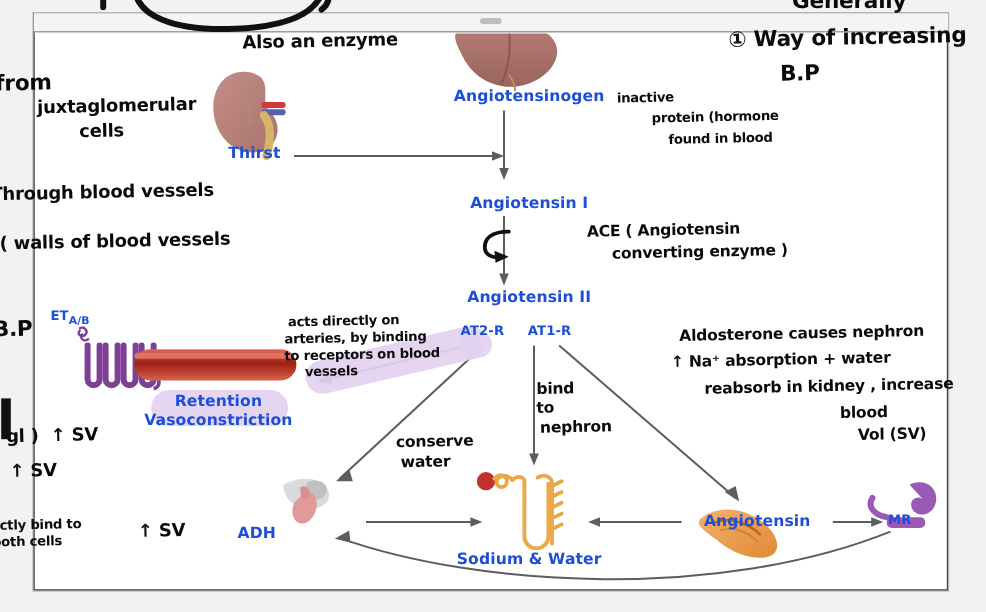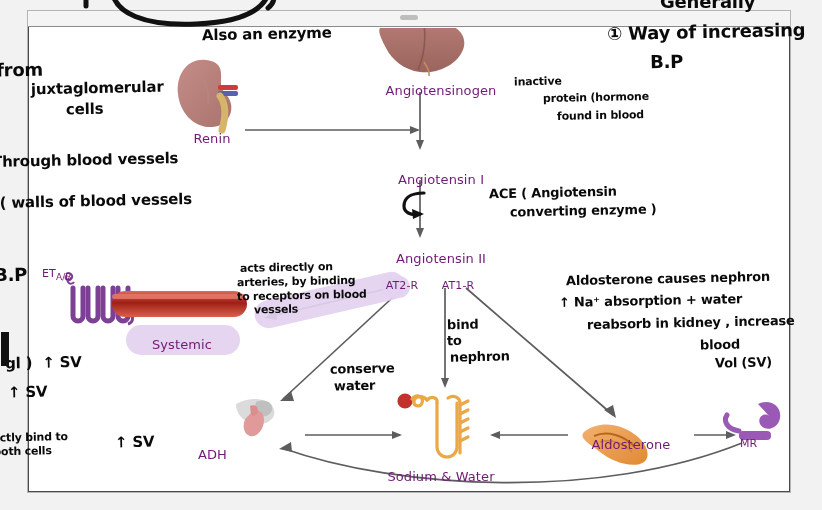--- a/index.html
+++ b/index.html
@@ -32,28 +32,27 @@
     background:#f4f4f4;border-bottom:1px solid #8a8a8a;box-sizing:border-box;
   }
   .toolbar-nub{
     position:absolute;left:50%;top:4px;margin-left:-9px;
     width:18px;height:5px;border-radius:3px;background:#bdbdbd;
   }
 
   
   .dtext{
     position:absolute;
-    color:#701a75;
+    color:#1d4ed8;
     font-family:"DejaVu Sans", sans-serif;
-    font-weight:normal;
+    font-weight:bold;
     font-size:13px;
     letter-spacing:.1px;
     white-space:nowrap;
     line-height:1.15;
-    margin-top:10px;
   }
   .dtext.sm{font-size:11px;}
   .dtext.xs{font-size:9px;}
   .dtext.center{text-align:center;transform:translateX(-50%);}
 
   
   .hl{
     position:absolute;background:#e3d1f0;border-radius:16px;opacity:.92;
   }
 
@@ -212,42 +211,43 @@
         <path d="M742 443 C600 500 400 490 282 448"></path>
         <path d="M291 442 l-12 7 l13 3 z" fill="#5d5d5d" stroke="none"></path>
       </g>
     </g>
   </svg>
 
   <div class="hl" style="left:126px;top:325px;width:114px;height:30px;"></div>
   <div class="hl" style="left:253px;top:286px;width:154px;height:28px;transform:rotate(-13deg);"></div>
   <div class="hl" style="left:382px;top:276px;width:28px;height:22px;"></div>
 
-  <div class="dtext center" style="left:212px;top:122px;">Renin</div>
+  <div class="dtext center" style="left:212px;top:122px;">Thirst</div>
   <div class="dtext center" style="left:441px;top:74px;">Angiotensinogen</div>
   <div class="dtext center" style="left:441px;top:163px;">Angiotensin I</div>
   <div class="dtext center" style="left:441px;top:242px;text-align:right;">Angiotensin II</div>
   <div class="dtext center sm" style="left:402px;top:270px;">AT2-R</div>
   <div class="dtext center sm" style="left:458px;top:270px;">AT1-R</div>
 
   <div class="dtext sm" style="left:42px;top:258px;">
     <span>ET</span><span class="dtext xs" style="position:relative;left:0;top:3px;">A/B</span>
   </div>
 
   <div class="dtext center" style="left:182px;top:327px;line-height:1.25;">
-    <div>Systemic</div>
+    <div>Retention</div>
+    <div>Vasoconstriction</div>
   </div>
 
   <div class="dtext" style="left:198px;top:438px;text-align:center;">ADH</div>
 
   <div class="dtext center" style="left:441px;top:459px;line-height:1.25;text-align:right;">
     <div>Sodium &amp; Water</div>
   </div>
 
-  <div class="dtext center" style="left:631px;top:428px;">Aldosterone</div>
+  <div class="dtext center" style="left:631px;top:428px;">Angiotensin</div>
   <div class="dtext sm" style="left:740px;top:428px;">MR</div>
 
   <svg class="ovl" viewBox="0 0 822 510">
 
     <path d="M112 -18 C108 16 150 26 196 24 C242 22 268 10 270 -14" stroke="#111" stroke-width="5" fill="none" stroke-linecap="round"></path>
     <path d="M268 -16 C276 -8 276 2 268 8" stroke="#111" stroke-width="5" fill="none" stroke-linecap="round"></path>
     <path d="M86 -20 V6" stroke="#111" stroke-width="5" fill="none" stroke-linecap="round"></path>
 
     <path d="M424 193 C408 193 404 200 404 206 C404 212 410 216 420 214" stroke="#111" stroke-width="3.2" fill="none" stroke-linecap="round"></path>
     <path d="M412 209 l12 5 l-11 5 z" fill="#111"></path>

